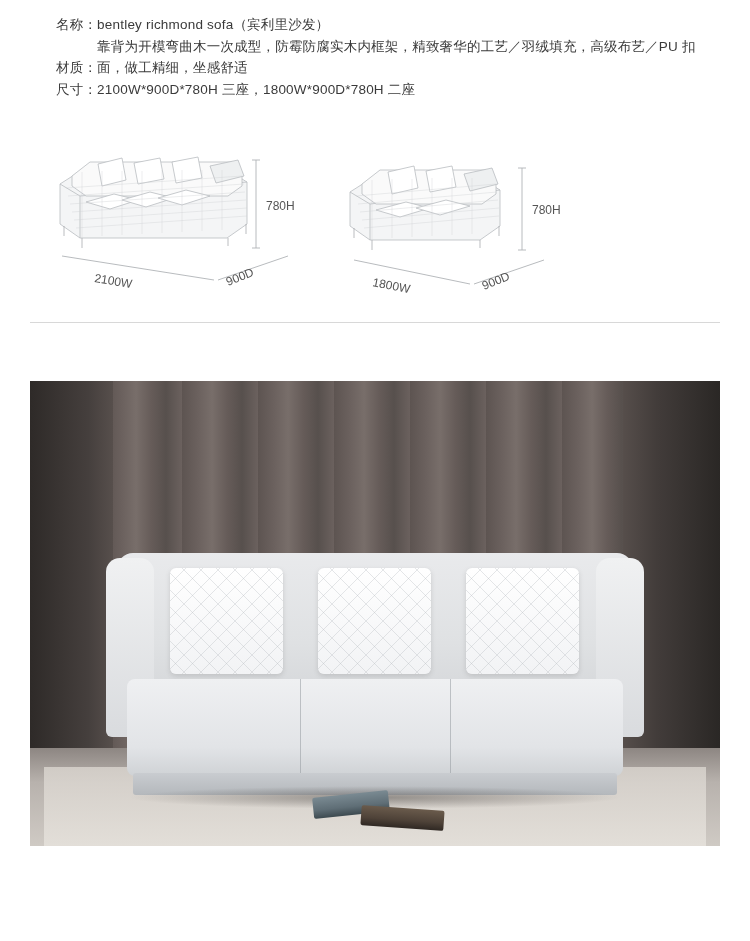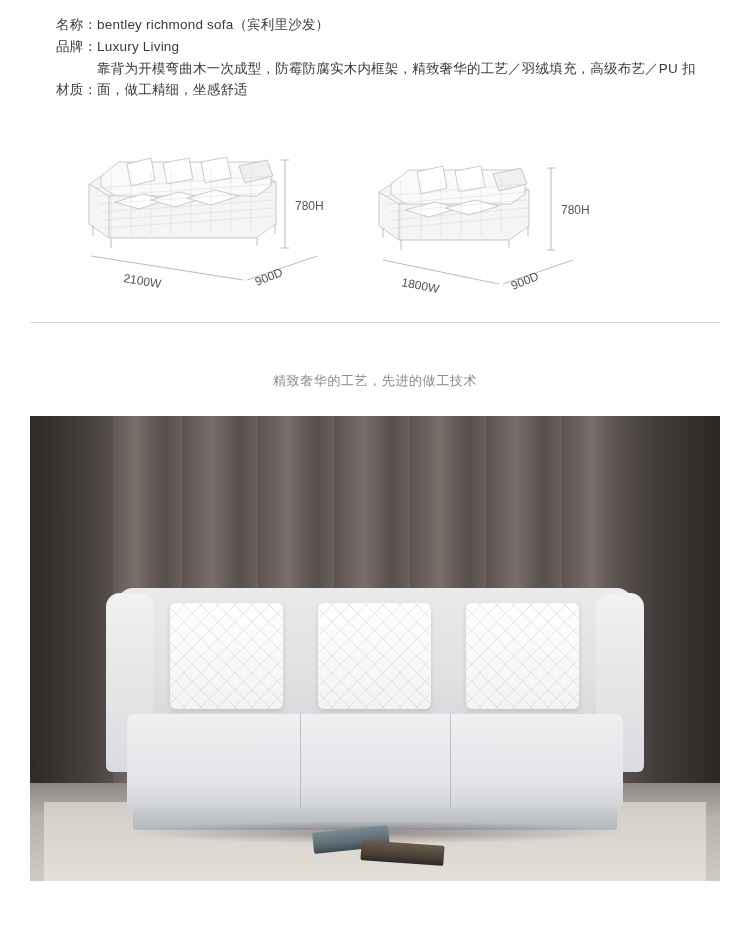--- a/index.html
+++ b/index.html
@@ -40,21 +40,20 @@
   }
   .spec-value {
     flex: 1 1 auto;
   }
 
   
   .drawings {
     position: relative;
     height: 190px;
     margin-top: 14px;
-    margin-left: 29px;
   }
   .drawing {
     position: absolute;
     top: 0;
   }
   .d-left { left: 42px; }
   .d-right { left: 330px; }
 
   
   .divider {
@@ -194,26 +193,26 @@
 <body>
 
 <div class="page">
 
   <div class="spec">
     <div class="spec-row">
       <span class="spec-label">名称：</span>
       <span class="spec-value">bentley richmond sofa（宾利里沙发）</span>
     </div>
     <div class="spec-row">
-      <span class="spec-label">品牌：</span>
-      <span class="spec-value">Luxury Living</span>
+      <span class="spec-label">材质：</span>
+      <span class="spec-value">靠背为开模弯曲木一次成型，防霉防腐实木内框架，精致奢华的工艺／羽绒填充，高级布艺／PU 扣面，做工精细，坐感舒适</span>
     </div>
     <div class="spec-row">
-      <span class="spec-label">材质：</span>
-      <span class="spec-value">靠背为开模弯曲木一次成型，防霉防腐实木内框架，精致奢华的工艺／羽绒填充，高级布艺／PU 扣面，做工精细，坐感舒适</span>
+      <span class="spec-label">尺寸：</span>
+      <span class="spec-value">2100W*900D*780H 三座，1800W*900D*780H 二座</span>
     </div>
   </div>
 
   <div class="drawings">
 
     <svg class="drawing d-left" width="270" height="180" viewBox="0 0 270 180">
       <g fill="none" stroke="#b9bcc0" stroke-width="0.8">
 
         <path d="M18 70 L40 56 L185 56 L205 68 L205 110 L185 124 L38 124 L18 110 Z" fill="#f4f5f6"></path>
         <path d="M18 70 L38 82 L38 124 M38 82 L205 68"></path>
@@ -273,21 +272,20 @@
       </g>
       <text x="202" y="100" font-size="12" fill="#555" font-family="'Liberation Sans',sans-serif">780H</text>
       <text x="42" y="172" font-size="12" fill="#555" font-family="'Liberation Sans',sans-serif" transform="rotate(11 42 172)">1800W</text>
       <text x="154" y="176" font-size="12" fill="#555" font-family="'Liberation Sans',sans-serif" transform="rotate(-22 154 176)">900D</text>
     </svg>
   </div>
 
   <div class="divider"></div>
 
   <div class="headline-wrap">
-    <div class="subheadline">精致奢华的工艺，先进的做工技术</div>
   </div>
 
   <div class="hero">
     <div class="hero-scene">
       <div class="curtain"></div>
       <div class="curtain-dark-l"></div>
       <div class="curtain-dark-r"></div>
       <div class="floor"></div>
       <div class="rug"></div>
 

